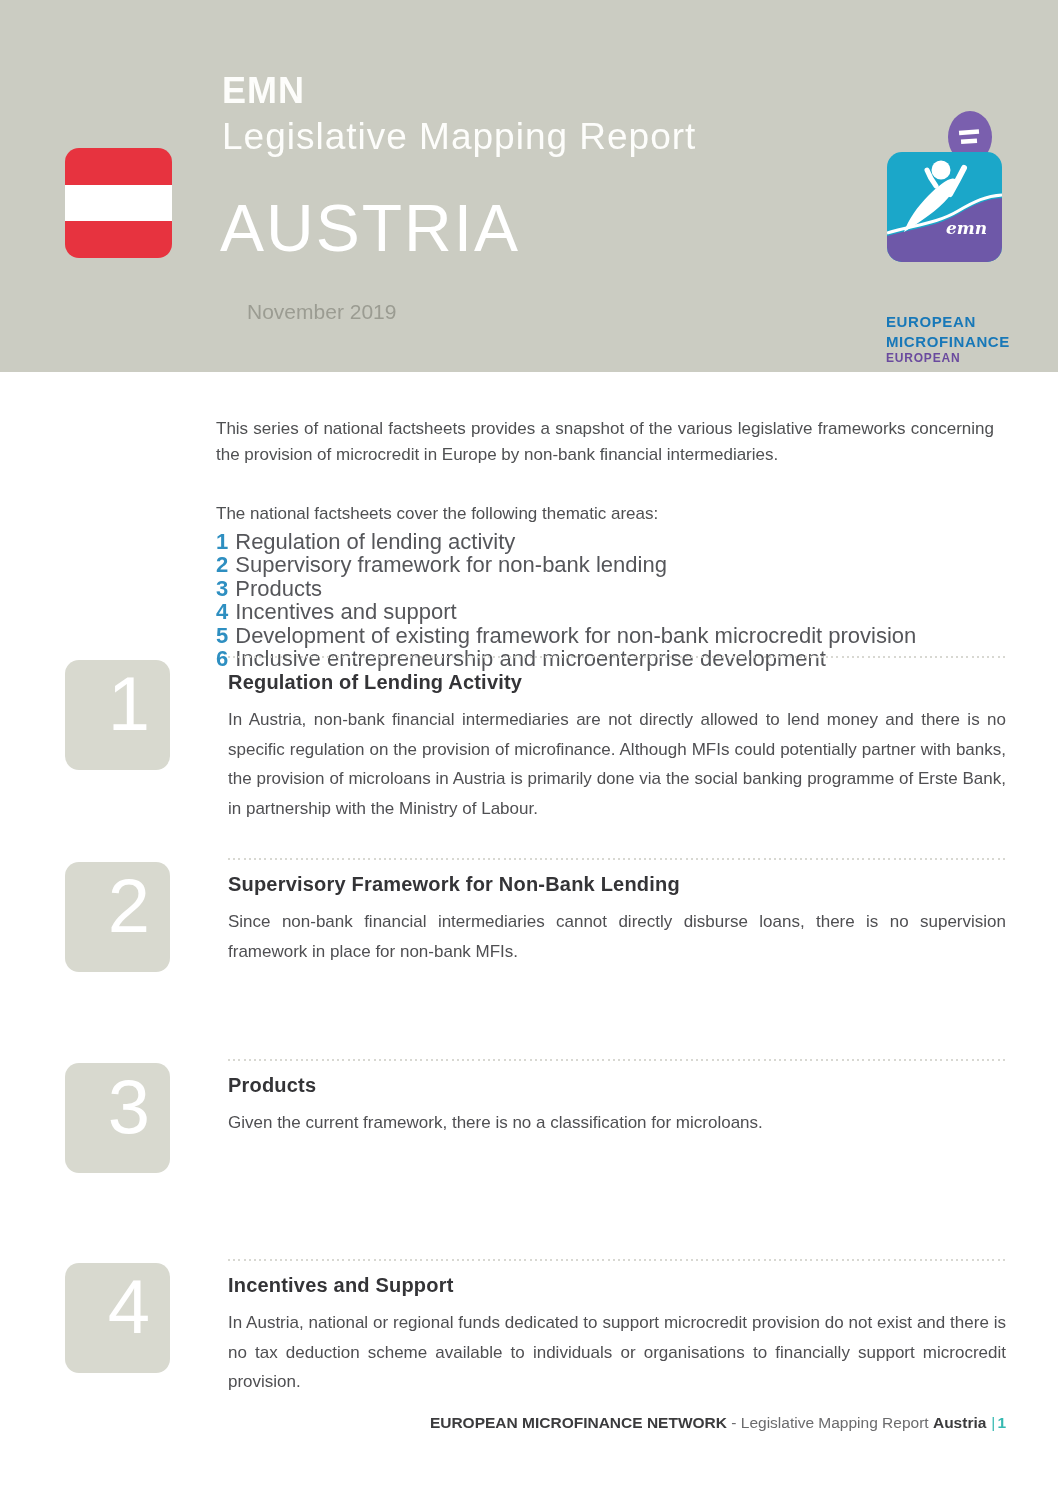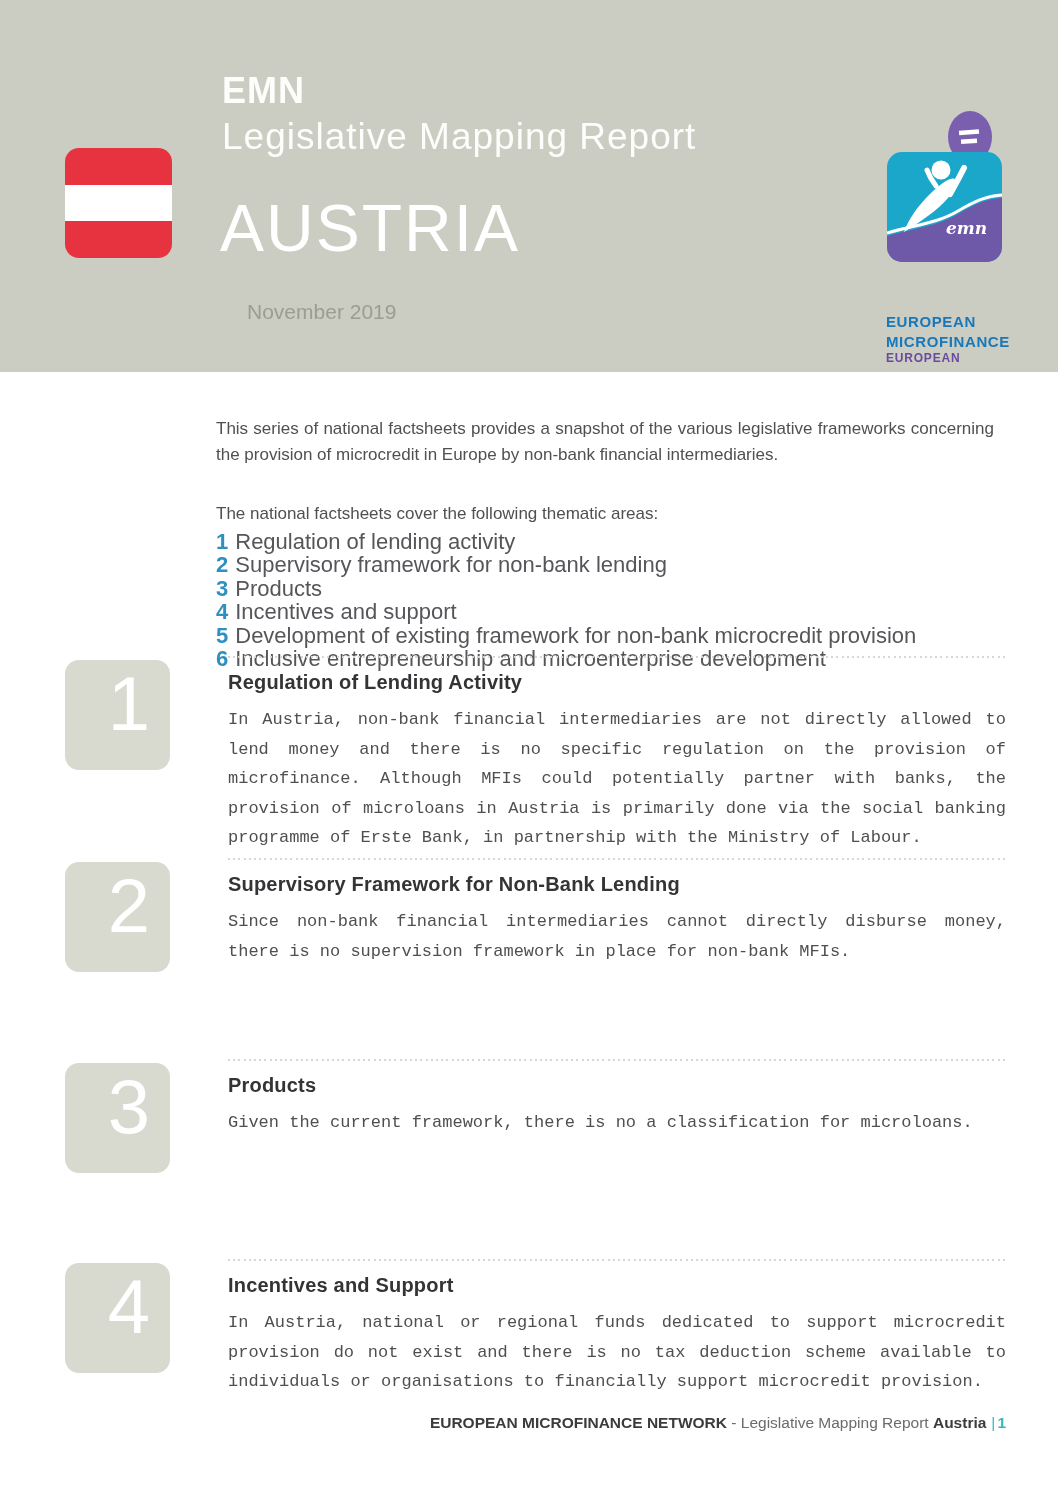--- a/index.html
+++ b/index.html
@@ -38,21 +38,21 @@
 
   
   .section { position:absolute; left:65px; width:941px; }
   .numbox { position:absolute; left:0; top:4px; width:105px; height:110px; border-radius:14px;
             background:#d8d9cf; color:#ffffff; font-size:76px; font-weight:200; line-height:1;
             text-align:right; padding:6px 20px 0 0; }
   .sec-content { margin-left:163px; position:relative; padding-top:15px; }
   .dotline { position:absolute; left:0; top:0; width:100%; height:2px;
              background-image:repeating-linear-gradient(90deg,#d8d8d2 0 2px,transparent 2px 5.2px); }
   .sec-title { font-size:20px; font-weight:700; color:#343437; letter-spacing:0.2px; }
-  .sec-body { margin-top:11px; font-size:17px; line-height:29.5px; color:#4f4f52; text-align:justify;font-family:Liberation Mono, monospace; }
+  .sec-body { margin-top:11px; font-size:17px; line-height:29.5px; color:#4f4f52; text-align:justify; }
 
   #sec-1 { top:656px; }
   #sec-2 { top:858px; }
   #sec-3 { top:1059px; }
   #sec-4 { top:1259px; }
 
   
   .footer { position:absolute; right:52px; top:1414px; font-size:15.5px; color:#6b6b6d;
             white-space:nowrap; }
   .footer .f-org { font-weight:700; color:#3b3b3d; }
@@ -138,21 +138,21 @@
       <h2 class="sec-title">Regulation of Lending Activity</h2>
       <p class="sec-body">In Austria, non-bank financial intermediaries are not directly allowed to lend money and there is no specific regulation on the provision of microfinance. Although MFIs could potentially partner with banks, the provision of microloans in Austria is primarily done via the social banking programme of Erste Bank, in partnership with the Ministry of Labour.</p>
     </div>
   </div>
 
   <div class="section" id="sec-2">
     <div class="numbox">2</div>
     <div class="sec-content">
       <div class="dotline"></div>
       <h2 class="sec-title">Supervisory Framework for Non-Bank Lending</h2>
-      <p class="sec-body">Since non-bank financial intermediaries cannot directly disburse money, there is no supervision framework in place for non-bank MFIs.</p>
+      <p class="sec-body">Since non-bank financial intermediaries cannot directly disburse loans, there is no supervision framework in place for non-bank MFIs.</p>
     </div>
   </div>
 
   <div class="section" id="sec-3">
     <div class="numbox">3</div>
     <div class="sec-content">
       <div class="dotline"></div>
       <h2 class="sec-title">Products</h2>
       <p class="sec-body">Given the current framework, there is no a classification for microloans.</p>
     </div>

